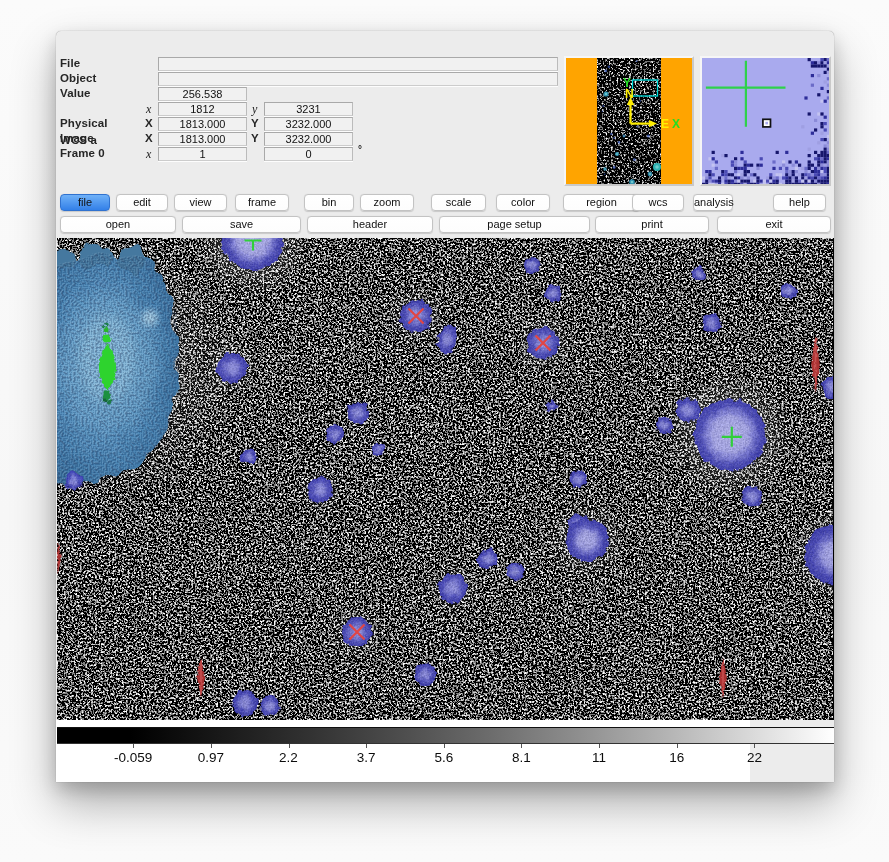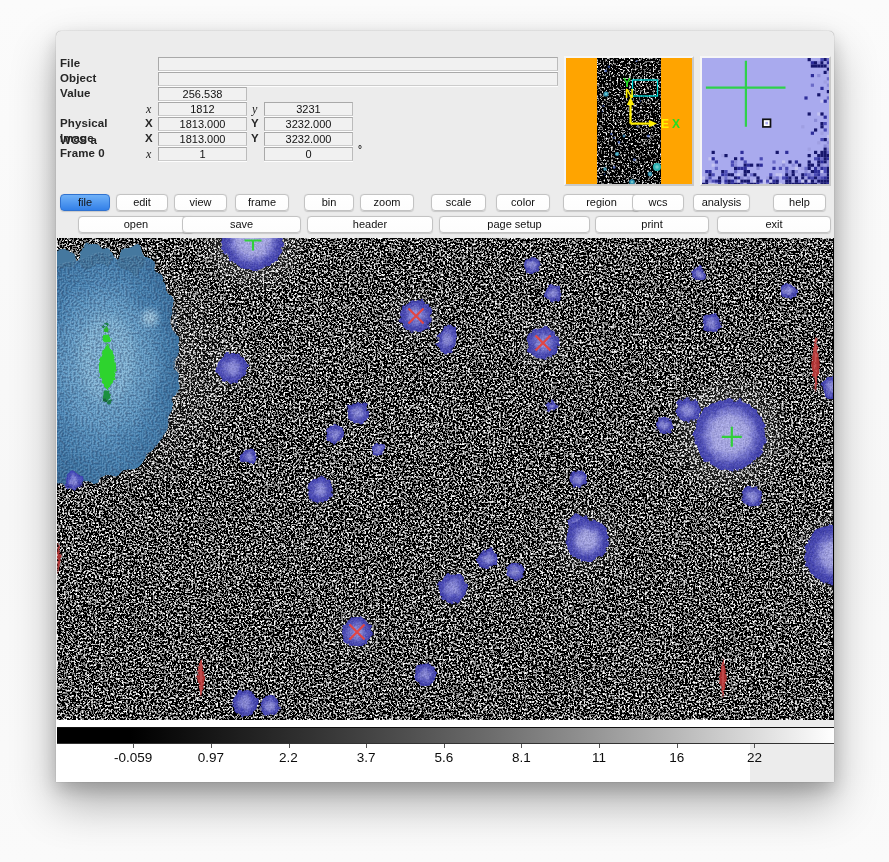--- a/index.html
+++ b/index.html
@@ -421,24 +421,24 @@
   <div class="btn sel" style="left:4px;  top:163px; width:50px;">file</div>
   <div class="btn" style="left:60px;  top:163px; width:52px;">edit</div>
   <div class="btn" style="left:118px; top:163px; width:53px;">view</div>
   <div class="btn" style="left:179px; top:163px; width:54px;">frame</div>
   <div class="btn" style="left:248px; top:163px; width:50px;">bin</div>
   <div class="btn" style="left:304px; top:163px; width:54px;">zoom</div>
   <div class="btn" style="left:375px; top:163px; width:55px;">scale</div>
   <div class="btn" style="left:440px; top:163px; width:54px;">color</div>
   <div class="btn" style="left:507px; top:163px; width:77px;">region</div>
   <div class="btn" style="left:576px; top:163px; width:52px;">wcs</div>
-  <div class="btn" style="left:637px; top:163px; width:57px;">analysis</div>
+  <div class="btn" style="left:637px; top:163px; width:40px;">analysis</div>
   <div class="btn" style="left:717px; top:163px; width:53px;">help</div>
 
-  <div class="btn" style="left:4px;   top:185px; width:116px;margin-left:18px;">open</div>
+  <div class="btn" style="left:4px;   top:185px; width:116px;">open</div>
   <div class="btn" style="left:126px; top:185px; width:119px;">save</div>
   <div class="btn" style="left:251px; top:185px; width:126px;">header</div>
   <div class="btn" style="left:383px; top:185px; width:151px;">page setup</div>
   <div class="btn" style="left:539px; top:185px; width:114px;">print</div>
   <div class="btn" style="left:661px; top:185px; width:114px;">exit</div>
 
   <div id="imgarea"><svg width="776" height="482">
 <defs>
 <filter id="bwn" x="0" y="0" width="100%" height="100%">
   <feTurbulence type="fractalNoise" baseFrequency="0.52" numOctaves="3" seed="17"></feTurbulence>

